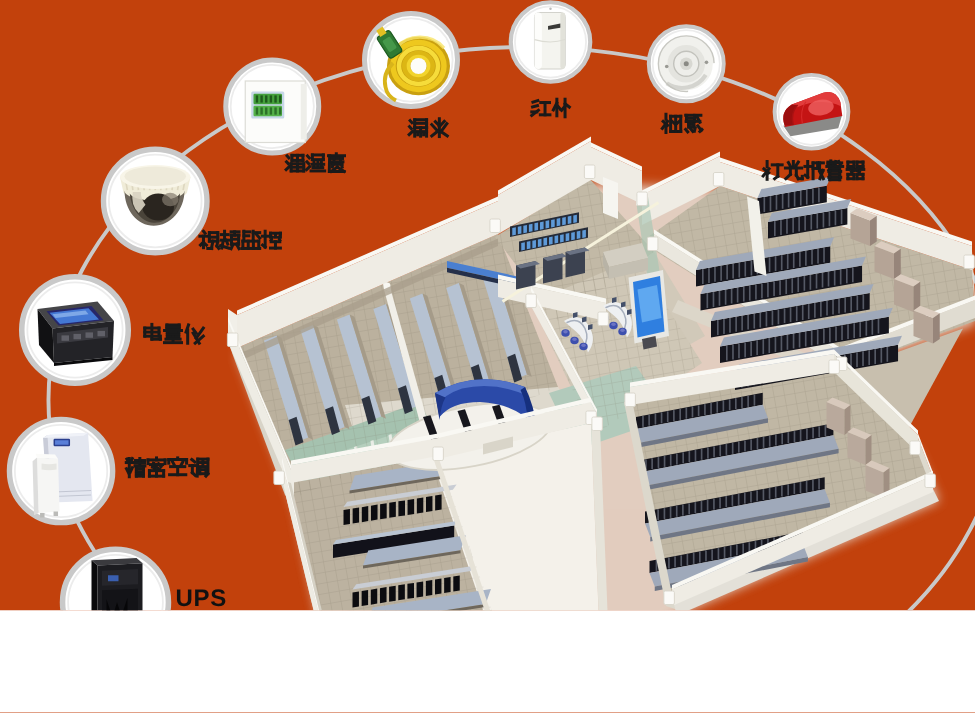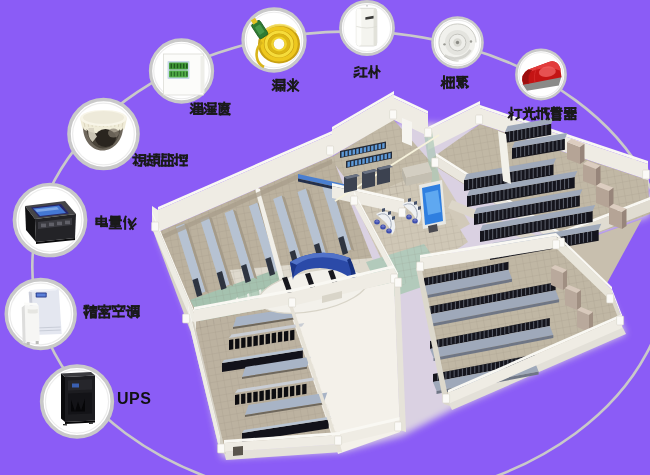--- a/index.html
+++ b/index.html
@@ -1,14 +1,14 @@
 <!DOCTYPE html>
 <html><head><meta charset="utf-8"><style>
 html,body{margin:0;padding:0;background:#ffffff;}
-#c{position:relative;width:650px;height:475px;overflow:hidden;background:#8b5cf6;font-family:"Liberation Sans",sans-serif;}
+#c{position:relative;width:650px;height:407px;overflow:hidden;background:#c2410c;font-family:"Liberation Sans",sans-serif;}
 </style></head><body>
 <div id="c">
 <svg width="650" height="475" viewBox="0 0 650 475">
 <ellipse cx="350.6" cy="266.8" rx="318.3" ry="235.4" fill="none" stroke="#c9c9c9" stroke-width="2.6"></ellipse>
 <defs>
         <filter id="soft" x="-30%" y="-30%" width="160%" height="160%">
           <feGaussianBlur stdDeviation="3.5"></feGaussianBlur>
         </filter>
 <pattern id="tile" width="7" height="7" patternUnits="userSpaceOnUse" patternTransform="rotate(-10)">
 <rect width="7" height="7" fill="none"></rect>

